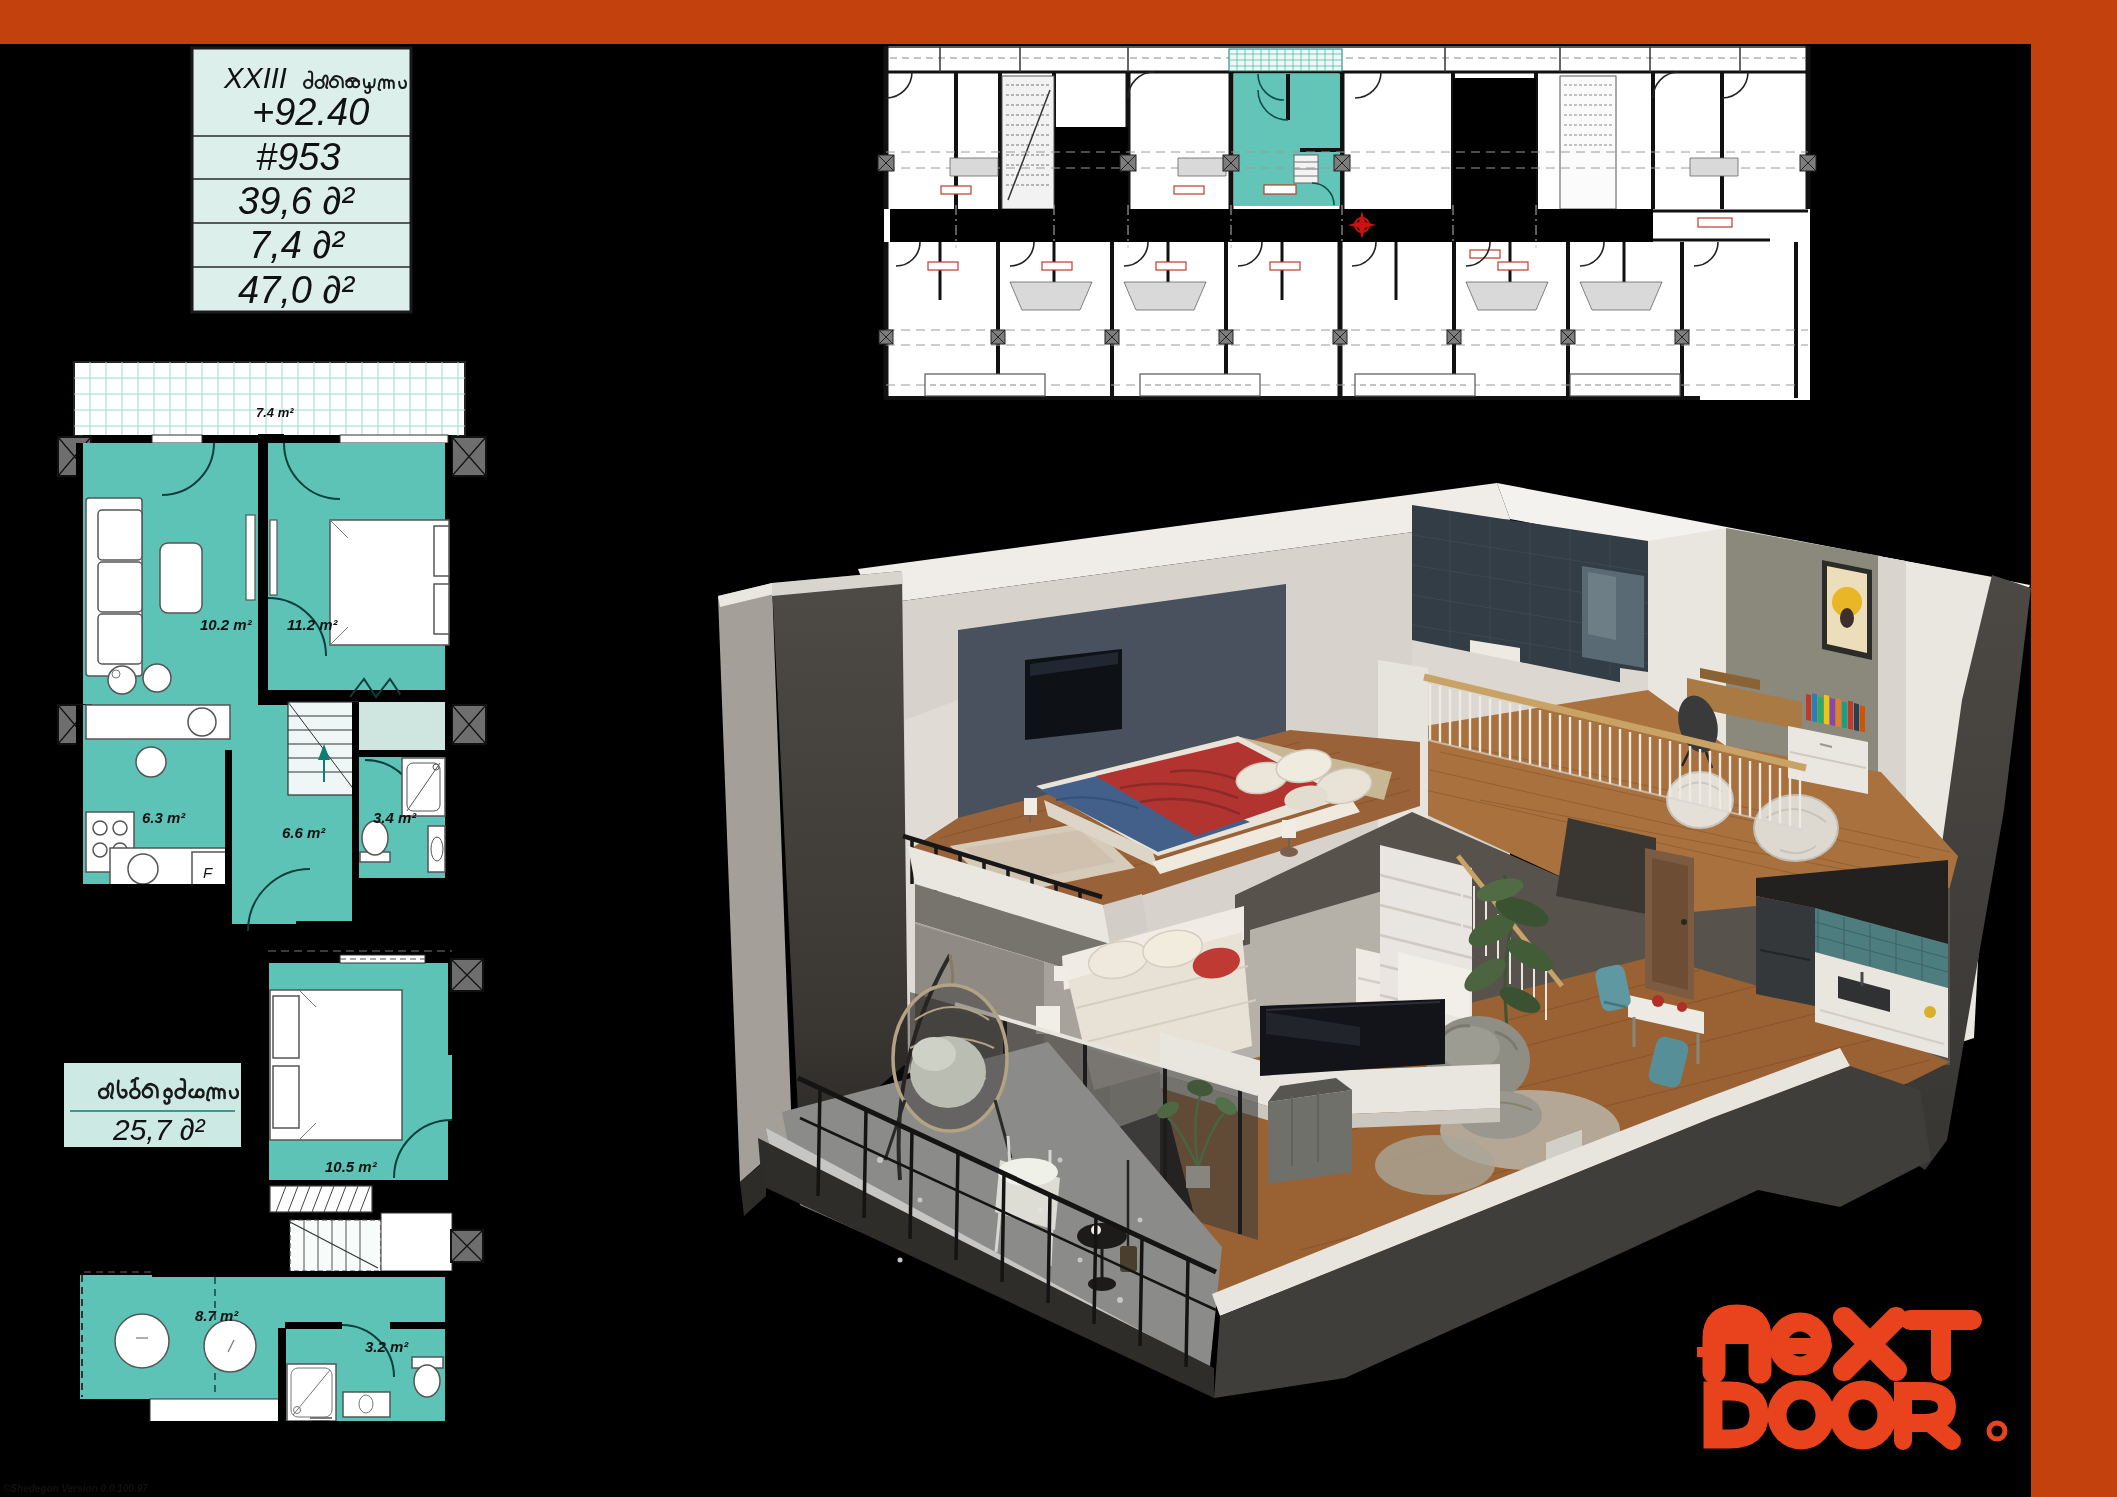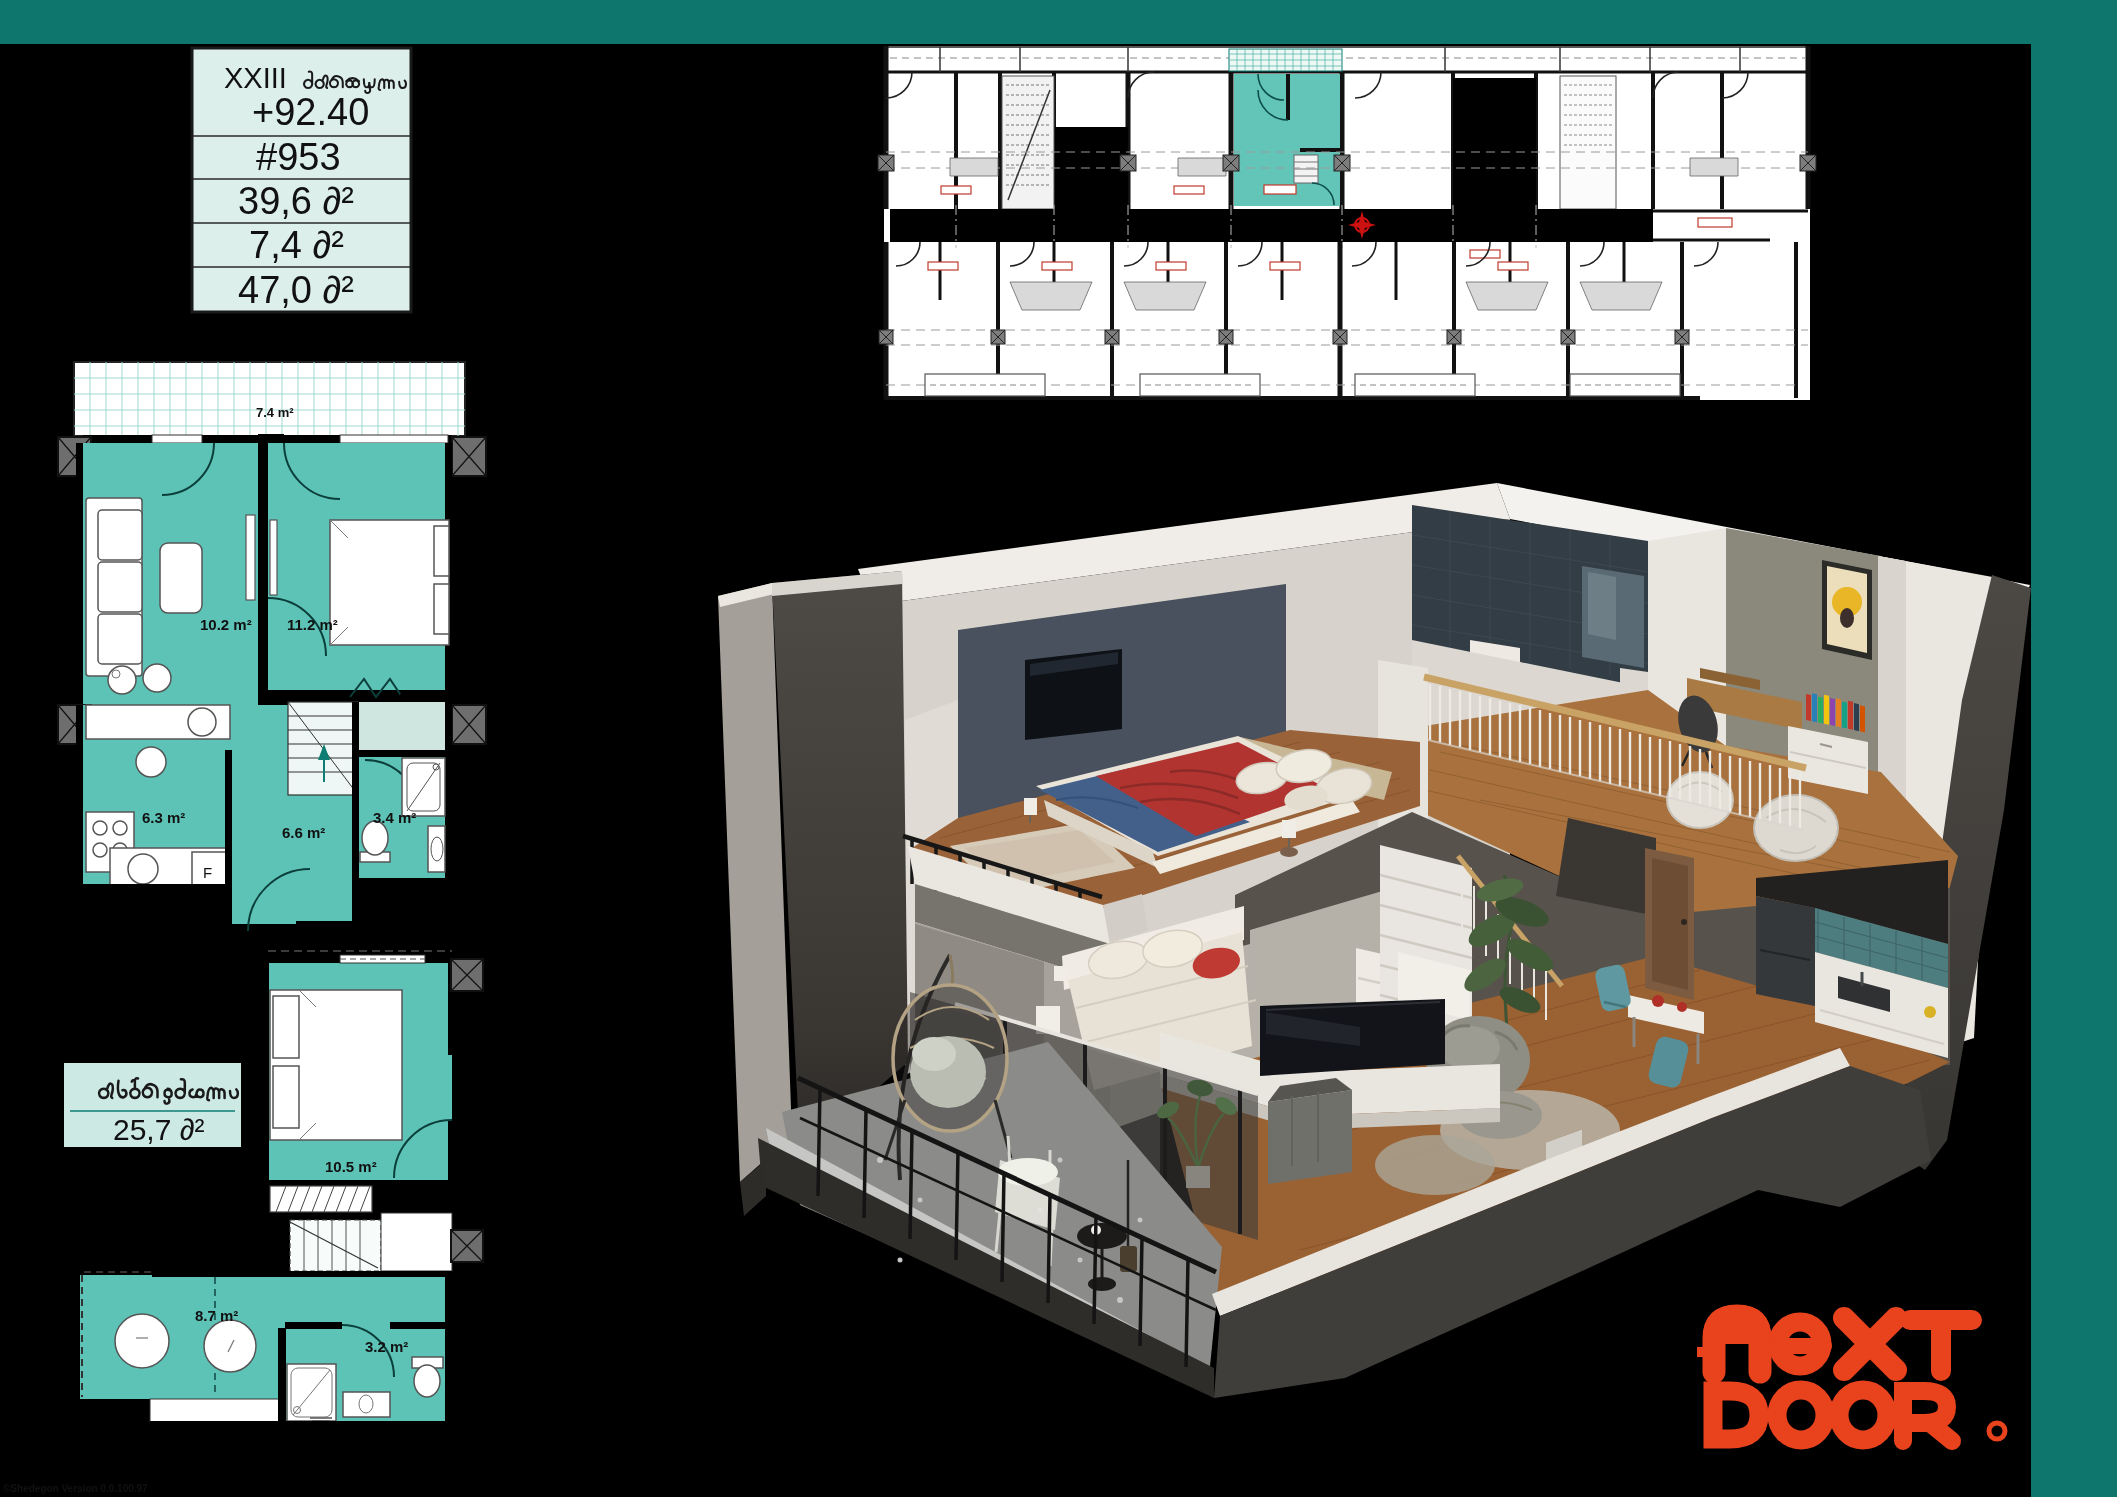--- a/index.html
+++ b/index.html
@@ -1,16 +1,16 @@
 <!DOCTYPE html>
 <html><head>
 <meta charset="utf-8">
 <style>
 html,body{margin:0;padding:0;background:#ffffff;}
-.page{position:relative;width:2117px;height:1497px;background:#0f766e;overflow:hidden;font-family:"Liberation Sans",sans-serif;}
+.page{position:relative;width:2117px;height:1497px;background:#c2410c;overflow:hidden;font-family:"Liberation Sans",sans-serif;font-style:italic;}
 svg{position:absolute;left:0;top:0;}
 text{font-family:"Liberation Sans",sans-serif;fill:#111;}
 </style>
 </head>
 <body>
 <div class="page">
 <svg width="2117" height="1497" viewBox="0 0 2117 1497">
 
 <rect x="0" y="44" width="2031" height="1453" fill="#000000"></rect>
 

